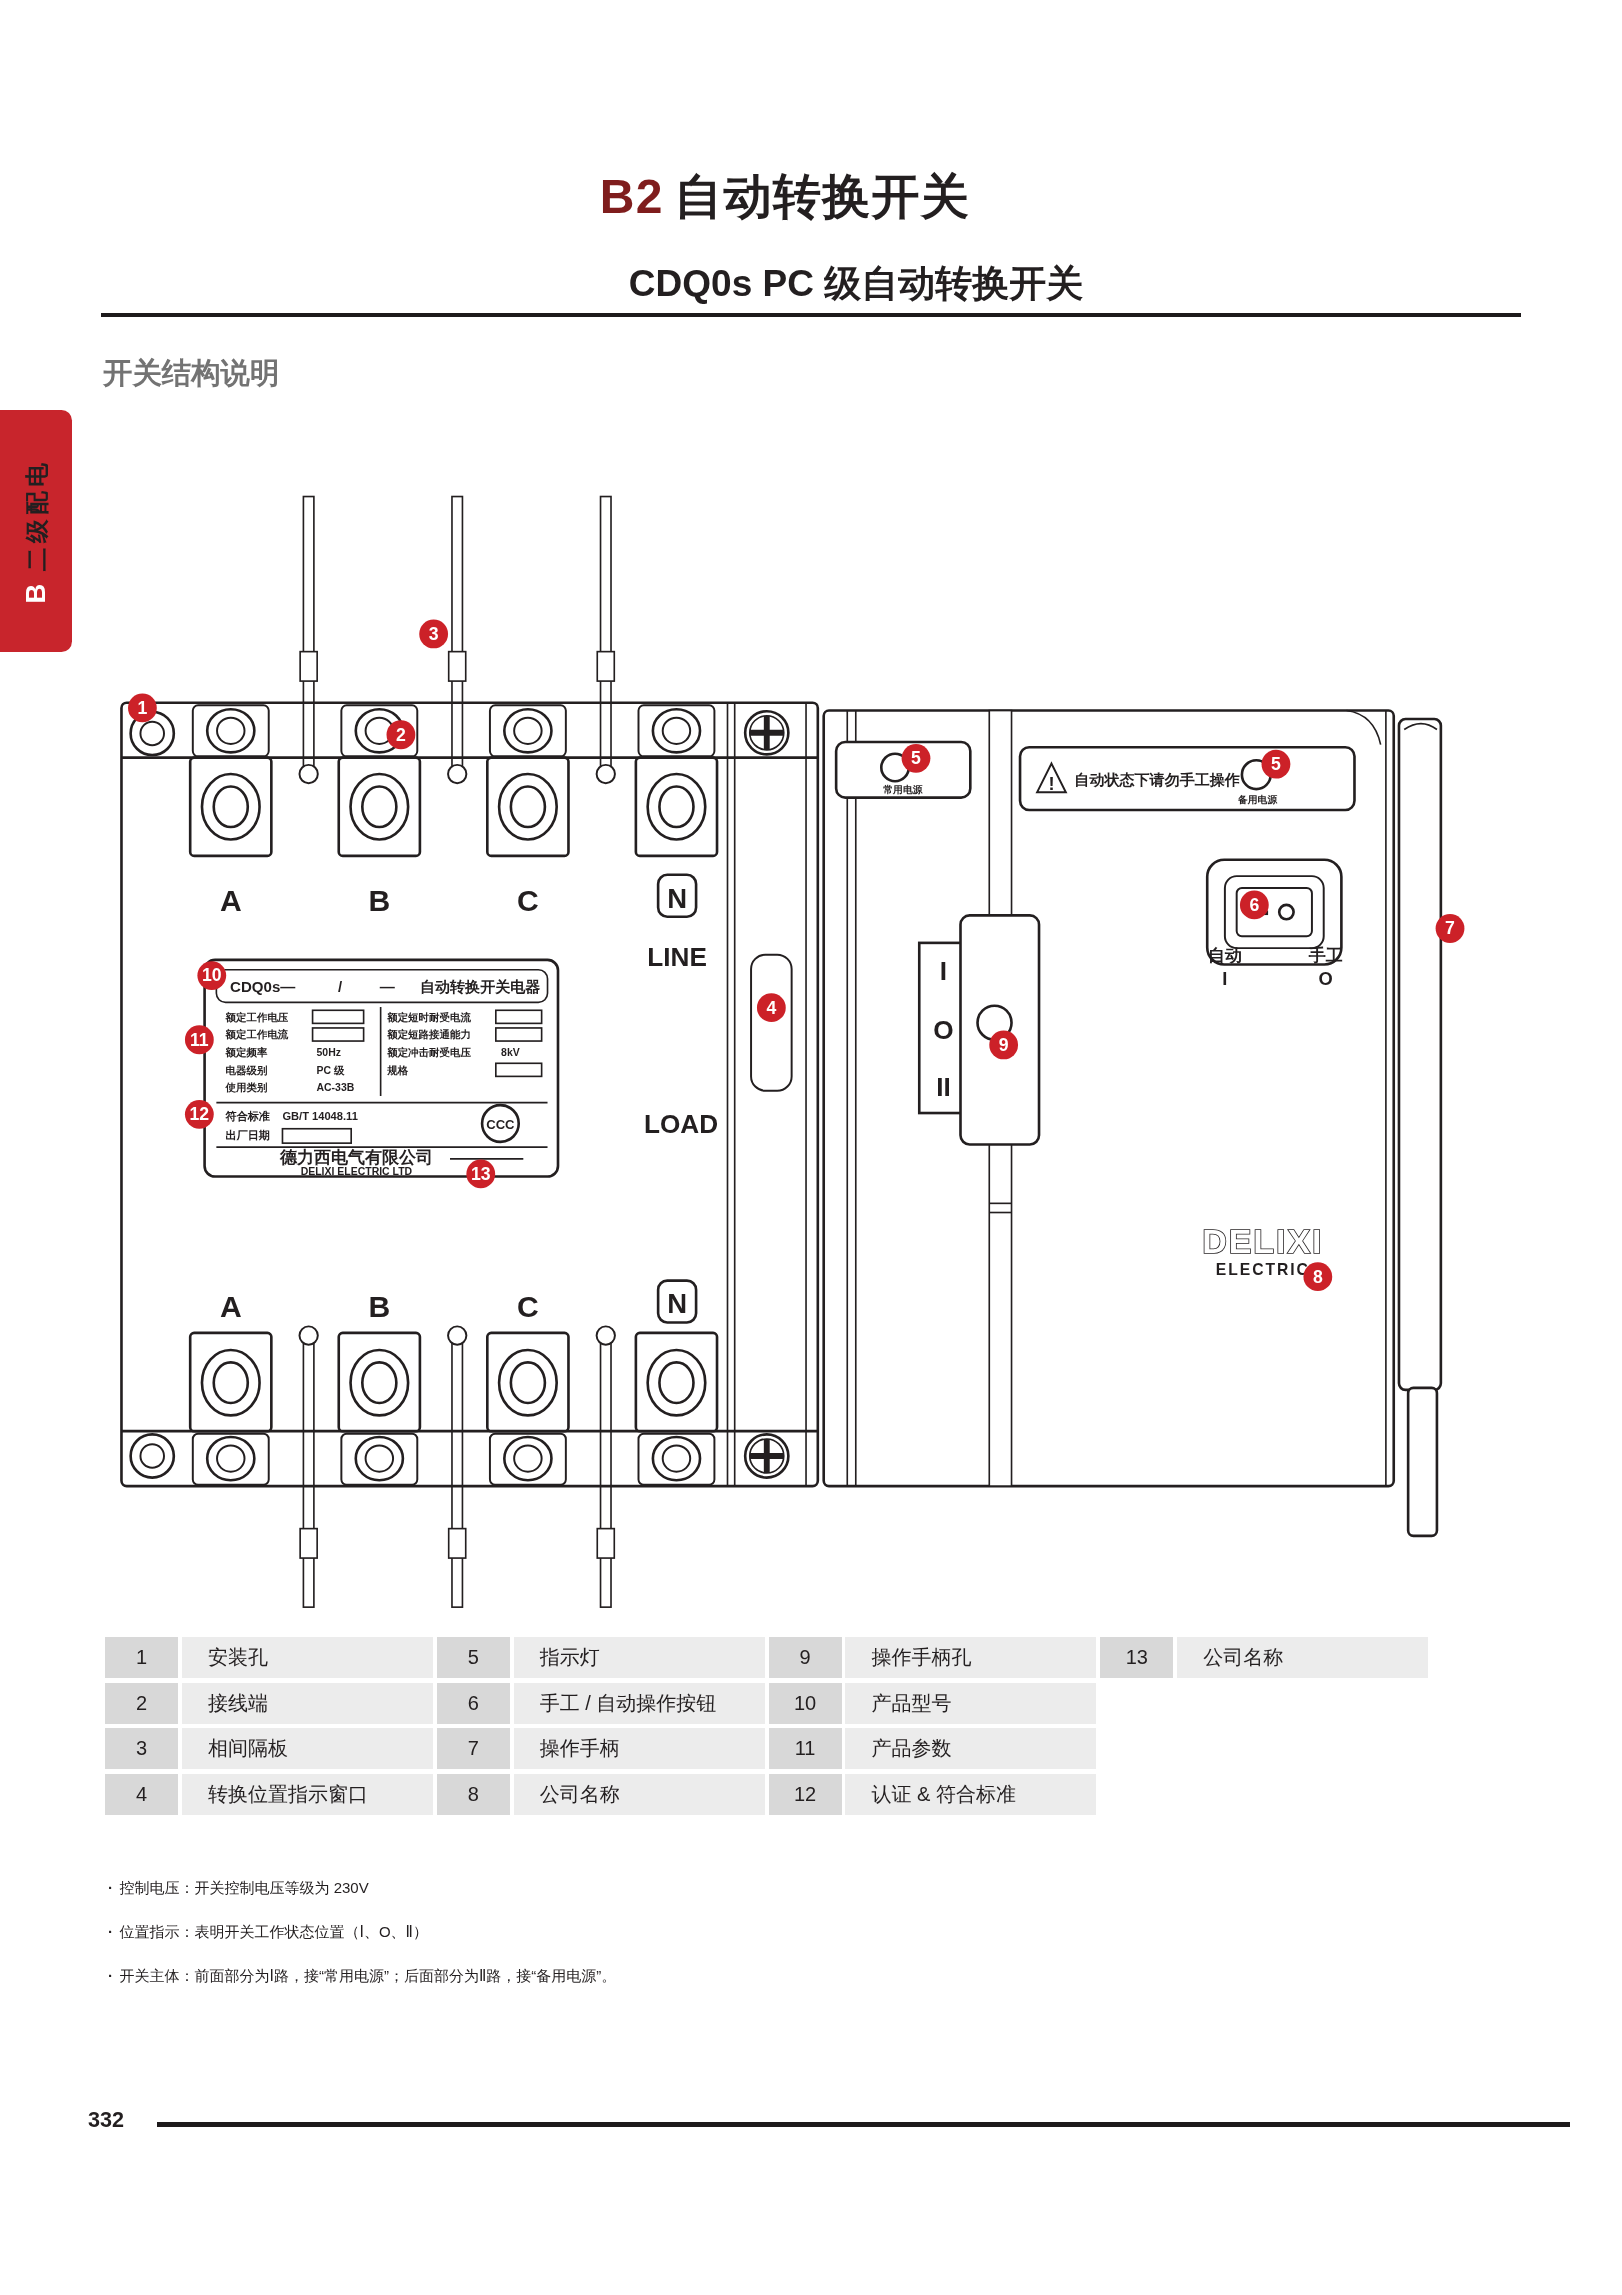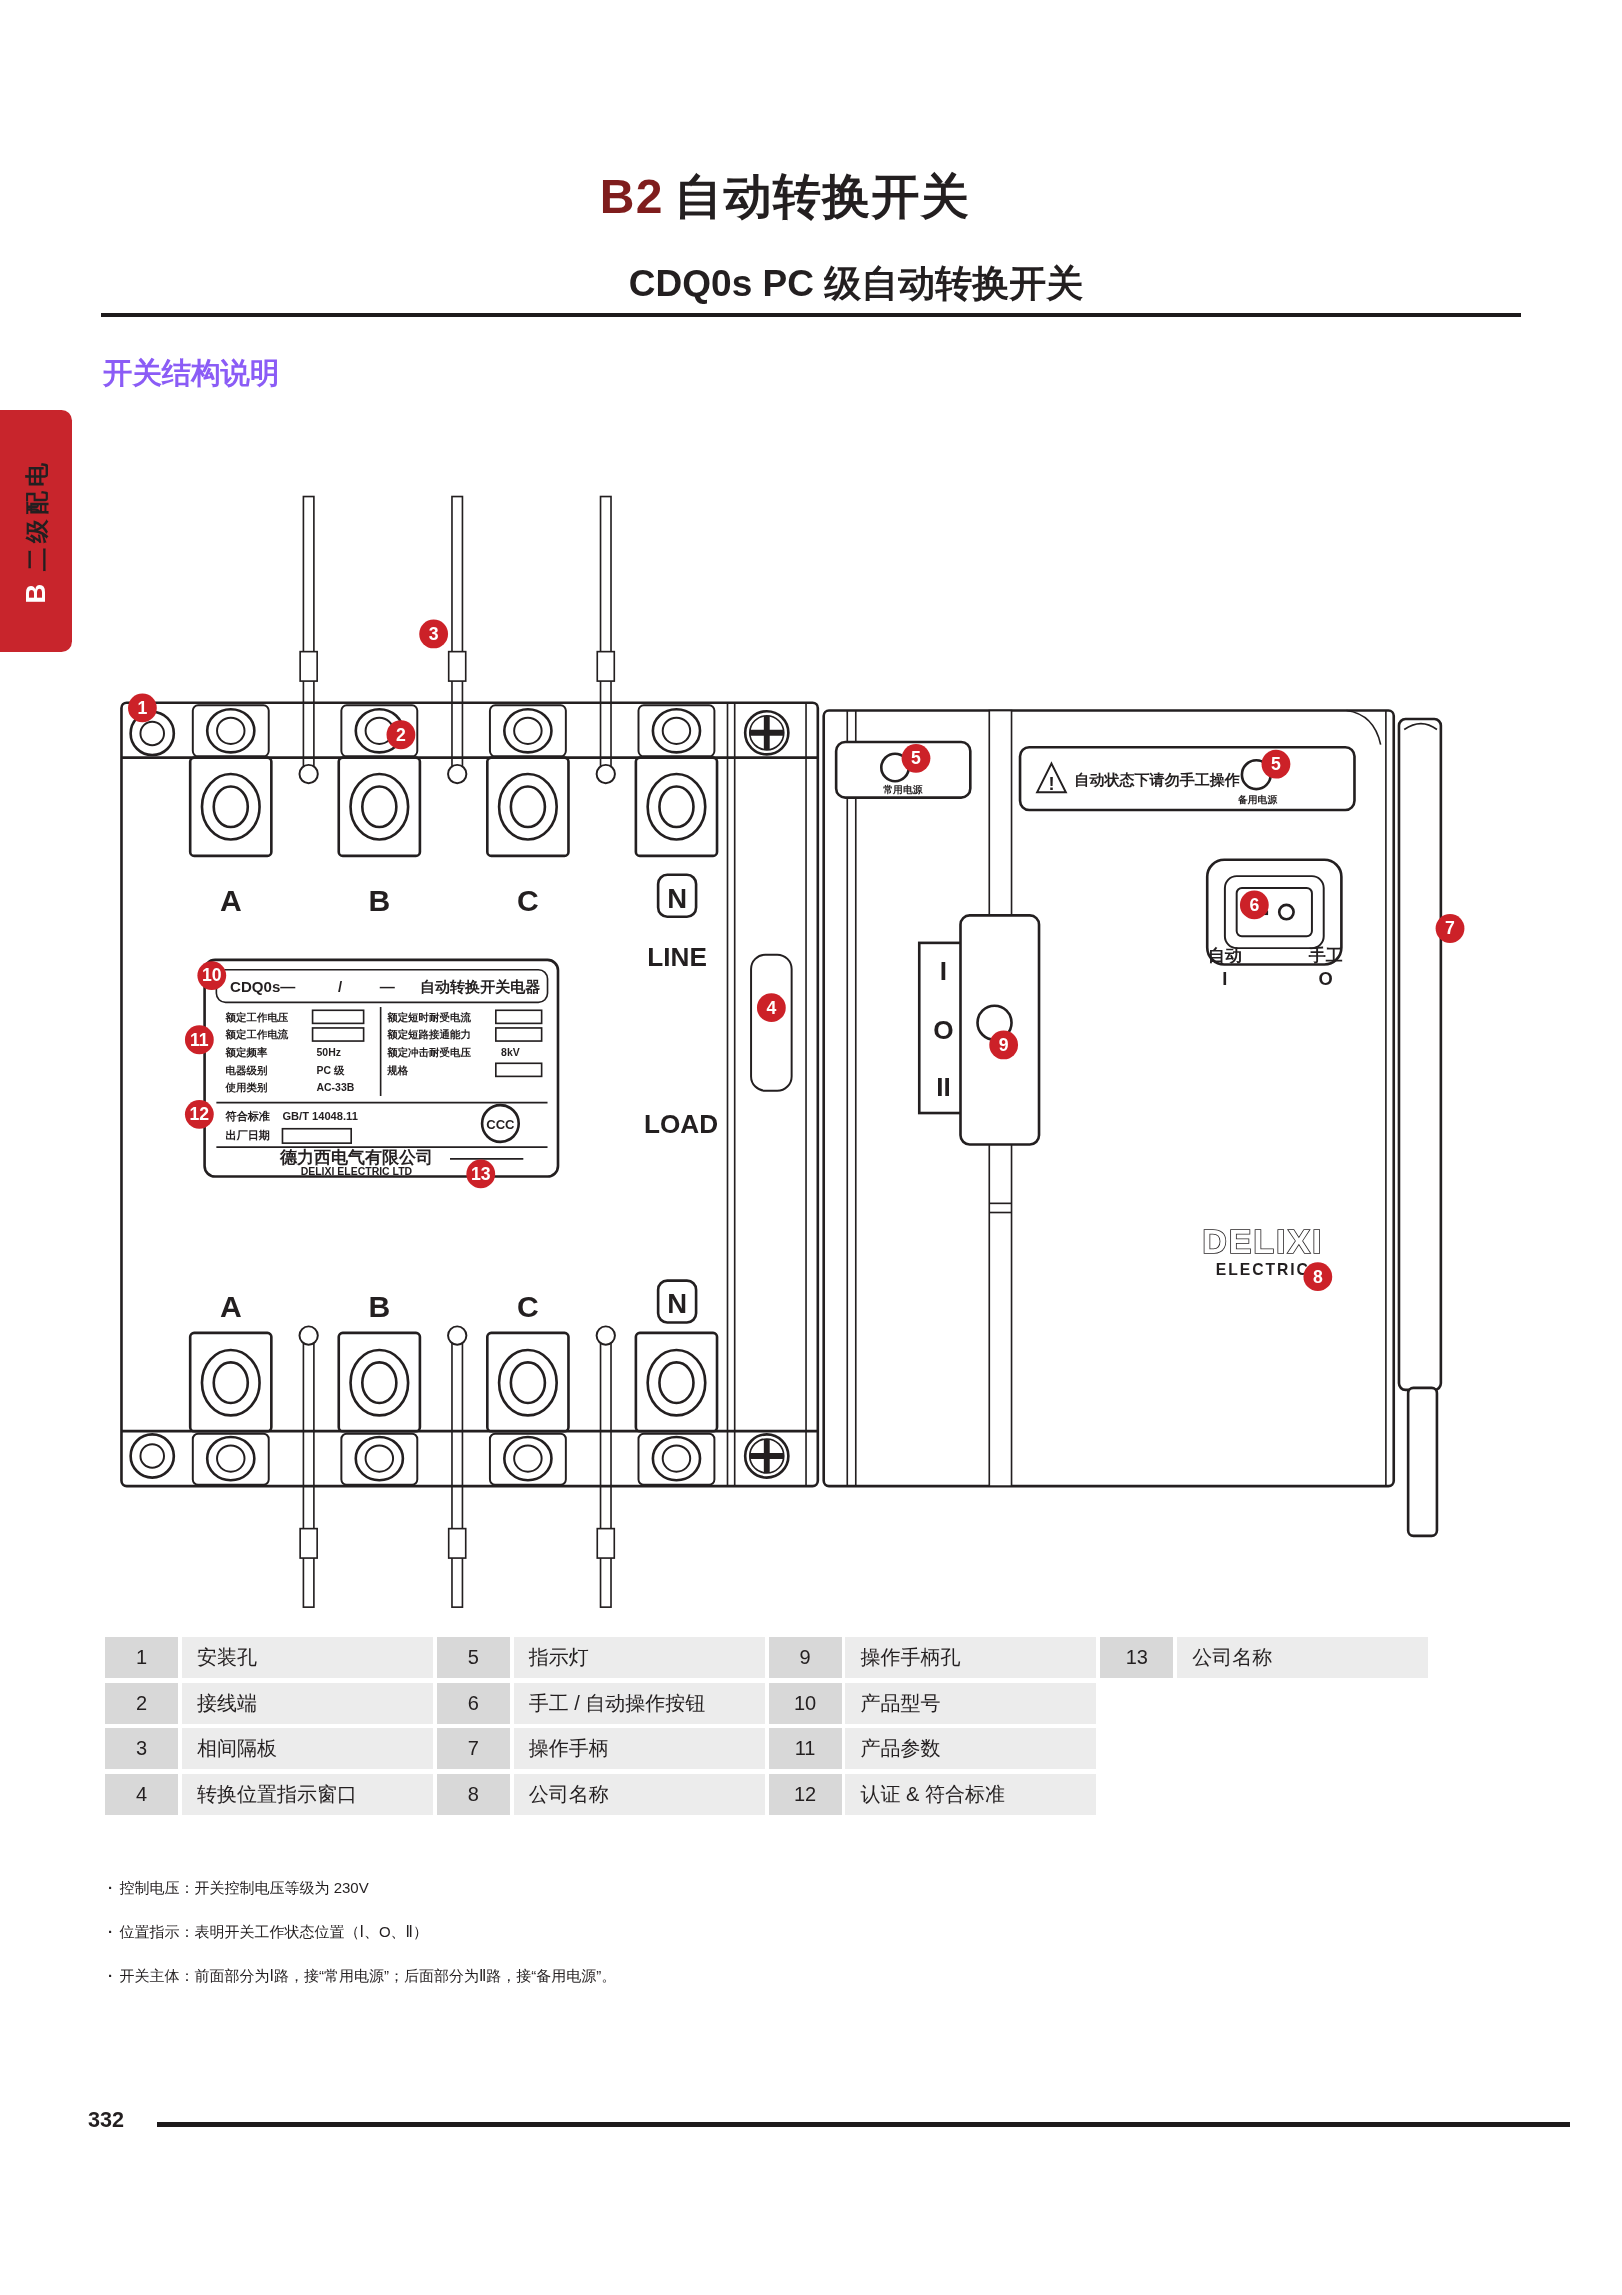--- a/index.html
+++ b/index.html
@@ -8,21 +8,21 @@
     font-family:"Liberation Sans","DejaVu Sans",sans-serif;color:#231f20;
     overflow:hidden;
   }
   
   .title{position:absolute;top:165px;left:0;width:1570px;text-align:center;
     font-size:48px;font-weight:bold;letter-spacing:1.3px;}
   .title .chapter{color:#7f1d1d;margin-right:10.5px;}
   .subtitle{position:absolute;top:259px;left:0;width:1616px;text-align:center;
     font-size:37px;font-weight:bold;padding-left:48px;}
   .rule{position:absolute;left:101px;top:313px;width:1420px;height:3.9px;background:#1d1a1b;}
-  .section-heading{position:absolute;left:103px;top:354px;font-size:29.4px;font-weight:bold;color:#8b5cf6;}
+  .section-heading{position:absolute;left:103px;top:354px;font-size:29.4px;font-weight:bold;color:#737373;}
   
   .side-tab{position:absolute;left:0;top:410px;width:72px;height:242px;
     background:#c8252c;border-radius:0 10.5px 10.5px 0;}
   .side-tab .rot{position:absolute;top:50%;left:50%;
     transform:translate(-50%,-50%) rotate(-90deg);white-space:nowrap;
     font-size:23.6px;font-weight:bold;letter-spacing:4.6px;}
   .side-tab .b{color:#ffffff;font-size:27.5px;margin-right:7.9px;}
   .side-tab .rest{color:#231f20;}
   
   .diagram{position:absolute;left:111px;top:452px;width:1394px;height:1165px;}
@@ -33,21 +33,21 @@
   .wf4{fill:#ffffff;stroke:#231f20;stroke-width:4;}
   .wf3{fill:#ffffff;stroke:#231f20;stroke-width:3;}
   .wf2{fill:#ffffff;stroke:#231f20;stroke-width:2.5;}
   .callout circle{fill:#cc2128;stroke:none;}
   .callout text{fill:#ffffff;font-size:27px;}
   
   .legend{position:absolute;left:105px;top:1637px;}
   .lrow{display:flex;margin-bottom:4.6px;}
   .cell{height:41px;display:flex;align-items:center;box-sizing:border-box;font-size:20px;}
   .num{width:73px;justify-content:center;background:#d8d8d8;margin-right:3.9px;}
-  .lab{width:251px;background:#ececec;padding-left:15px;margin-right:3.9px;}
+  .lab{width:251px;background:#ececec;padding-left:26px;margin-right:3.9px;}
   
   .notes{position:absolute;left:108px;top:1879px;font-size:15px;}
   .note{margin-bottom:25px;}
   .note::before{content:"·";font-weight:bold;margin-right:6.5px;}
   
   .page-num{position:absolute;left:88px;top:2107px;font-size:21.6px;font-weight:bold;}
   .footer-line{position:absolute;left:157px;top:2122px;width:1413px;height:4.6px;background:#1d1a1b;}
 </style>
 </head>
 <body>

